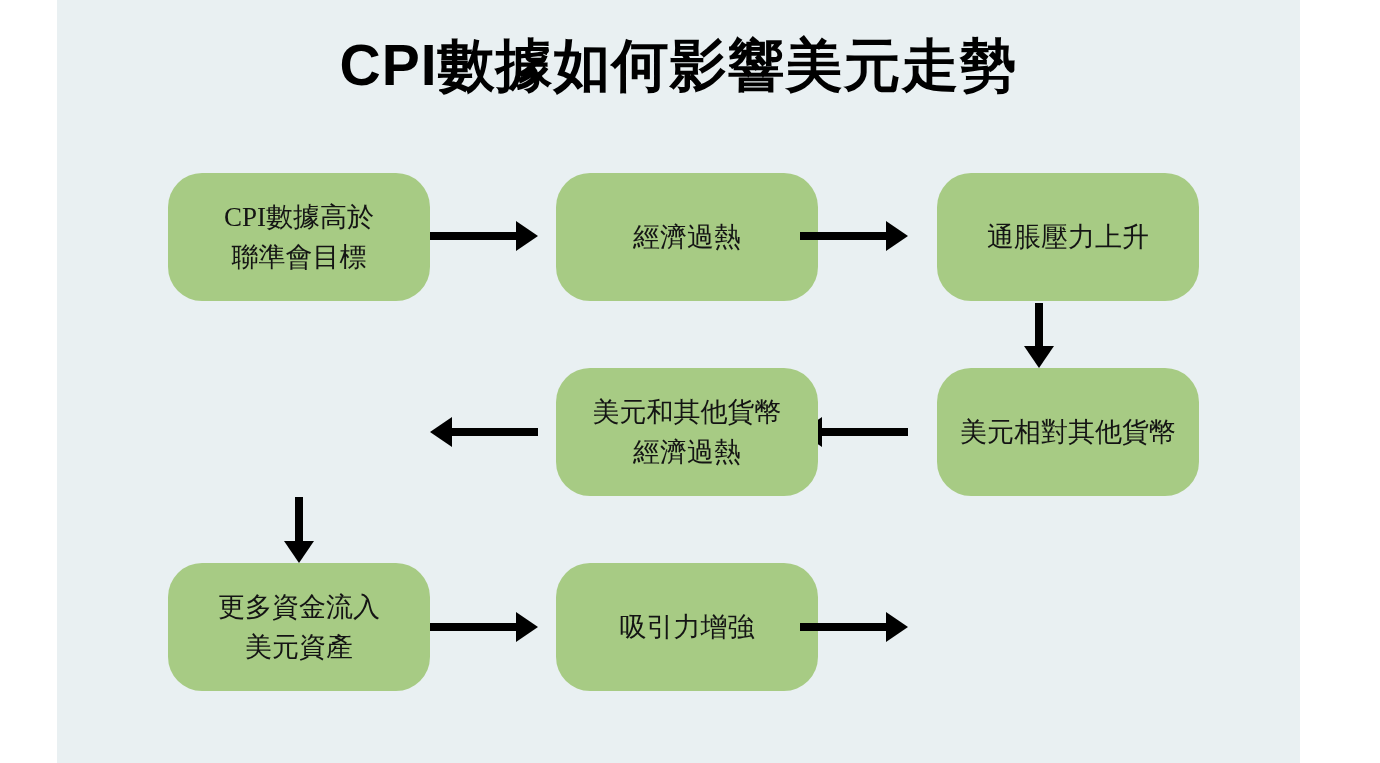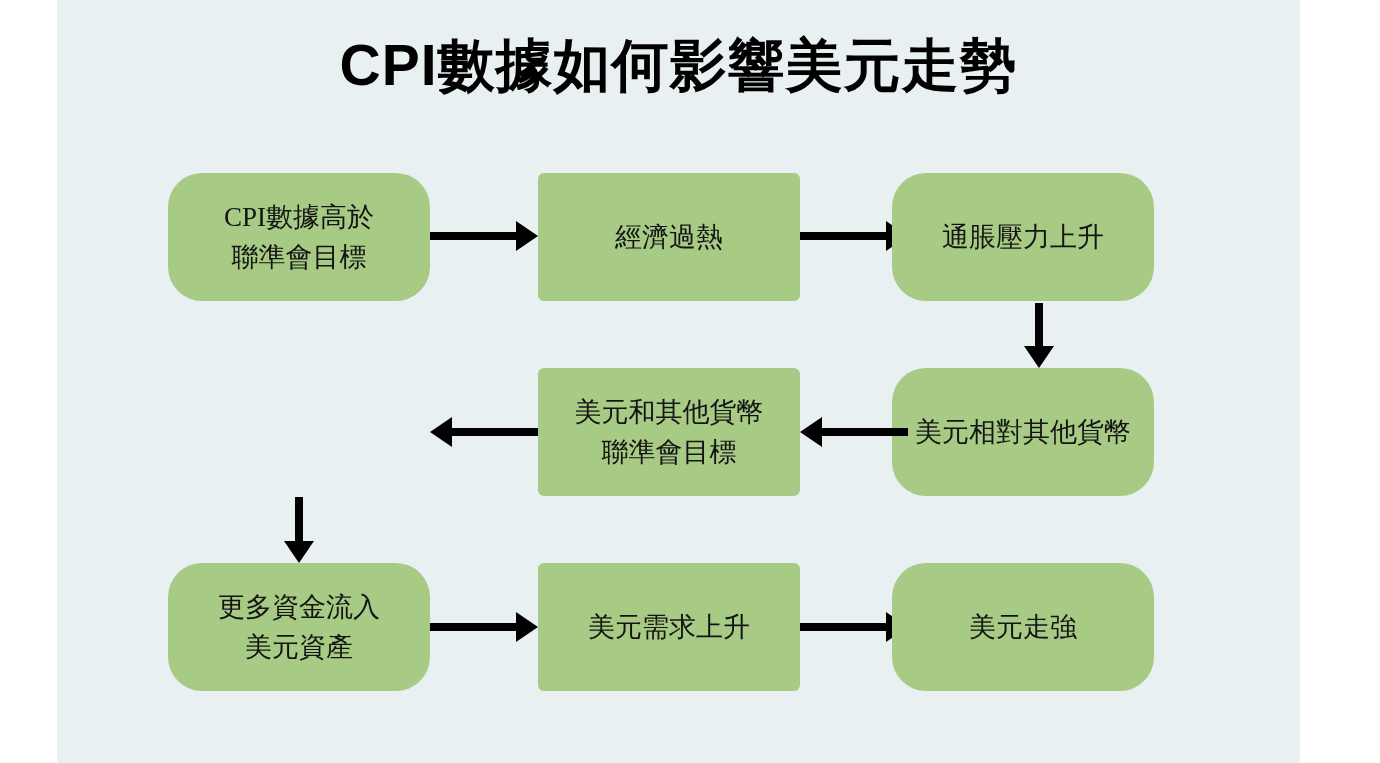--- a/index.html
+++ b/index.html
@@ -42,21 +42,21 @@
     align-items:center;
     justify-content:center;
     text-align:center;
     white-space:pre-line;
     font-size:27px;
     font-weight:500;
     line-height:1.5;
     color:var(--node-text);
   }
   
-  .c1{left:111px;font-family:Liberation Serif, serif;} .c2{left:481px;border-radius:6px;} .c3{left:835px;text-align:center;}
+  .c1{left:111px;font-family:Liberation Serif, serif;} .c2{left:499px;} .c3{left:880px;text-align:center;}
   .r1{top:173px;}  .r2{top:368px;}  .r3{top:563px;}
 
   
   .arrow{position:absolute;background:var(--arrow);}
   .arrow-h{height:8px;width:86px;}
   .arrow-h.dir-right::after{
     content:"";position:absolute;left:100%;top:50%;
     transform:translateY(-50%);
     border-top:15px solid transparent;border-bottom:15px solid transparent;
     border-left:22px solid var(--arrow);
@@ -99,35 +99,32 @@
 
   <div class="arrow arrow-v dir-down" style="left:978px;top:303px;"></div>
 
   <div class="node c3 r2">
     <span>美元相對其他貨幣</span>
   </div>
   <div class="arrow arrow-h dir-left" style="left:765px;top:428px;"></div>
 
   <div class="node c2 r2">
     <span>美元和其他貨幣
-聯準會目標</span>
+經濟過熱</span>
   </div>
   <div class="arrow arrow-h dir-left" style="left:395px;top:428px;"></div>
 
 
   <div class="arrow arrow-v dir-down" style="left:238px;top:497px;height:44px;"></div>
 
   <div class="node c1 r3">
     <span>更多資金流入
 美元資產</span>
   </div>
   <div class="arrow arrow-h dir-right" style="left:373px;top:623px;"></div>
 
   <div class="node c2 r3">
-    <span>美元需求上升</span>
+    <span>吸引力增強</span>
   </div>
   <div class="arrow arrow-h dir-right" style="left:743px;top:623px;"></div>
 
-  <div class="node c3 r3">
-    <span>美元走強</span>
-  </div>
 
 </div>
 
 </body></html>

